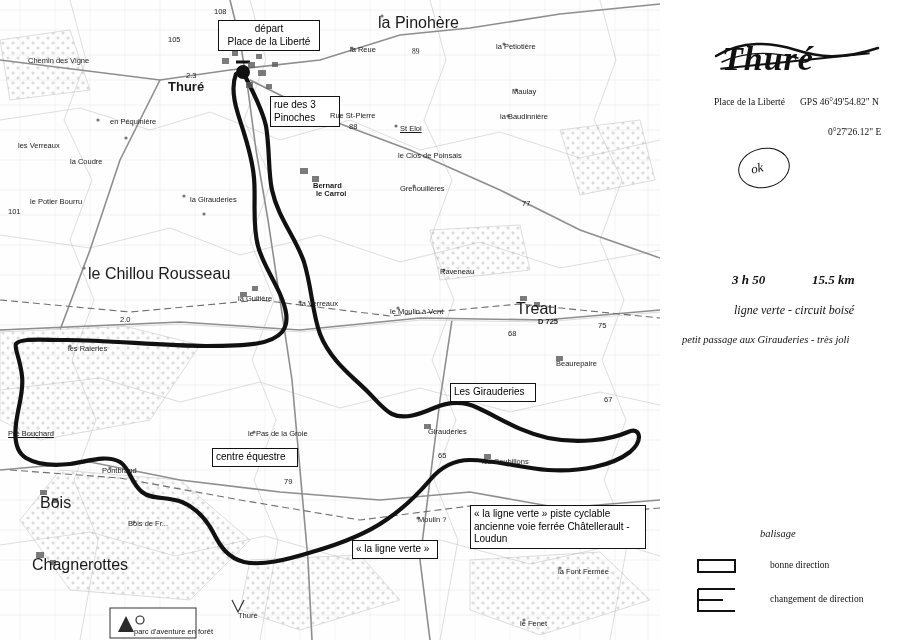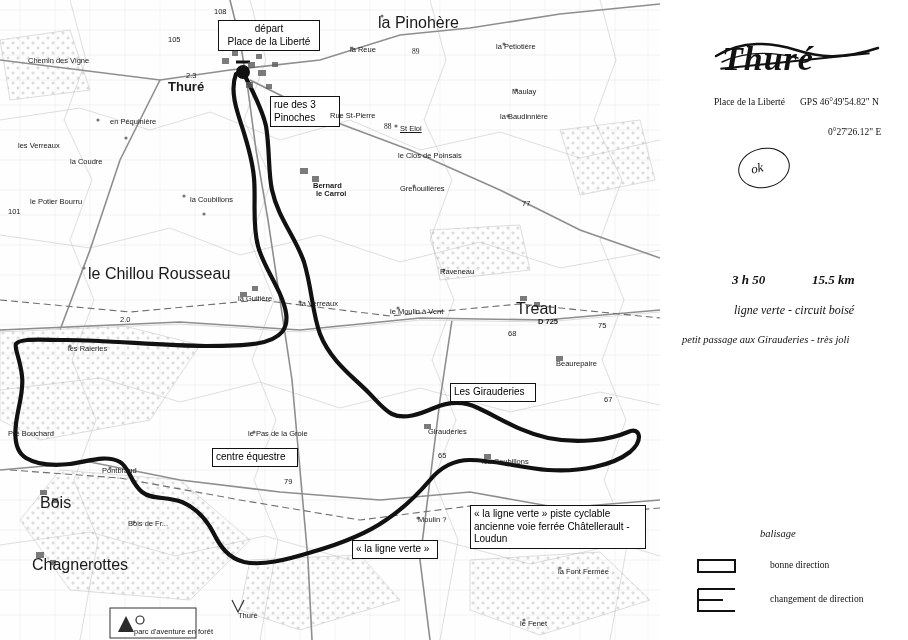--- a/index.html
+++ b/index.html
@@ -210,53 +210,53 @@
         <div class="maplabel " style="left: 496px; top: 43px;">la Petiotière</div>
         <div class="maplabel " style="left: 512px; top: 88px;">Maulay</div>
         <div class="maplabel " style="left: 500px; top: 113px;">la Baudinnière</div>
         <div class="maplabel " style="left: 350px; top: 46px;">la Reue</div>
         <div class="maplabel " style="left: 330px; top: 112px;">Rue St-Pierre</div>
         <div class="maplabel " style="left: 400px; top: 125px; text-decoration: underline;">St Eloi</div>
         <div class="maplabel b" style="left: 316px; top: 170px; margin-top: 20px;">le Carroi</div>
         <div class="maplabel b" style="left: 313px; top: 182px;">Bernard</div>
         <div class="maplabel " style="left: 398px; top: 152px;">le Clos de Poinsais</div>
         <div class="maplabel " style="left: 400px; top: 185px;">Grenouillères</div>
-        <div class="maplabel " style="left: 190px; top: 196px;">la Coubillons</div>
+        <div class="maplabel " style="left: 190px; top: 196px;">la Girauderies</div>
         <div class="maplabel " style="left: 110px; top: 118px;">en Péquinière</div>
         <div class="maplabel " style="left: 70px; top: 158px;">la Coudre</div>
         <div class="maplabel " style="left: 30px; top: 198px;">le Potier Bourru</div>
         <div class="maplabel " style="left: 28px; top: 57px;">Chemin des Vigne</div>
         <div class="maplabel " style="left: 18px; top: 142px;">les Verreaux</div>
         <div class="maplabel mid" style="left: 88px; top: 265px;">le Chillou Rousseau</div>
         <div class="maplabel " style="left: 238px; top: 295px;">la Guitière</div>
         <div class="maplabel " style="left: 300px; top: 300px;">la Verreaux</div>
         <div class="maplabel " style="left: 390px; top: 308px;">le Moulin à Vent</div>
         <div class="maplabel " style="left: 440px; top: 268px;">Raveneau</div>
         <div class="maplabel mid" style="left: 516px; top: 300px;">Treau</div>
         <div class="maplabel b" style="left: 538px; top: 318px;">D 725</div>
         <div class="maplabel " style="left: 68px; top: 345px;">les Raieries</div>
         <div class="maplabel " style="left: 556px; top: 360px;">Beaurepaire</div>
-        <div class="maplabel " style="left: 8px; top: 430px;">Pré Bouchard</div>
+        <div class="maplabel " style="left: 8px; top: 430px; text-decoration: underline;">Pré Bouchard</div>
         <div class="maplabel " style="left: 248px; top: 430px;">le Pas de la Groie</div>
         <div class="maplabel " style="left: 428px; top: 428px;">Girauderies</div>
         <div class="maplabel " style="left: 482px; top: 458px;">les Coubillons</div>
         <div class="maplabel " style="left: 102px; top: 467px;">Pontbraud</div>
         <div class="maplabel mid" style="left: 40px; top: 494px;">Bois</div>
         <div class="maplabel " style="left: 128px; top: 520px;">Bois de Fr...</div>
         <div class="maplabel mid" style="left: 32px; top: 556px;">Chagnerottes</div>
         <div class="maplabel " style="left: 558px; top: 568px;">la Font Fermée</div>
         <div class="maplabel " style="left: 520px; top: 620px;">le Fenet</div>
         <div class="maplabel " style="left: 418px; top: 516px;">Moulin ?</div>
         <div class="maplabel " style="left: 238px; top: 612px;">Thuré</div>
         <div class="maplabel " style="left: 134px; top: 628px;">parc d'aventure en forêt</div>
         <div class="maplabel " style="left: 186px; top: 72px;">2.3</div>
         <div class="maplabel " style="left: 168px; top: 36px;">105</div>
         <div class="maplabel " style="left: 214px; top: 8px;">108</div>
         <div class="maplabel " style="left: 412px; top: 48px; font-family: Liberation Serif, serif;">89</div>
-        <div class="maplabel " style="left: 384px; top: 123px; font-family: Liberation Serif, serif;">88</div>
+        <div class="maplabel " style="left: 349px; top: 123px;">88</div>
         <div class="maplabel " style="left: 522px; top: 200px;">77</div>
         <div class="maplabel " style="left: 508px; top: 330px;">68</div>
         <div class="maplabel " style="left: 604px; top: 396px;">67</div>
         <div class="maplabel " style="left: 438px; top: 452px;">65</div>
         <div class="maplabel " style="left: 284px; top: 478px;">79</div>
         <div class="maplabel " style="left: 598px; top: 322px;">75</div>
         <div class="maplabel " style="left: 120px; top: 316px;">2.0</div>
         <div class="maplabel " style="left: 8px; top: 208px;">101</div>
       </div>
   </div>

